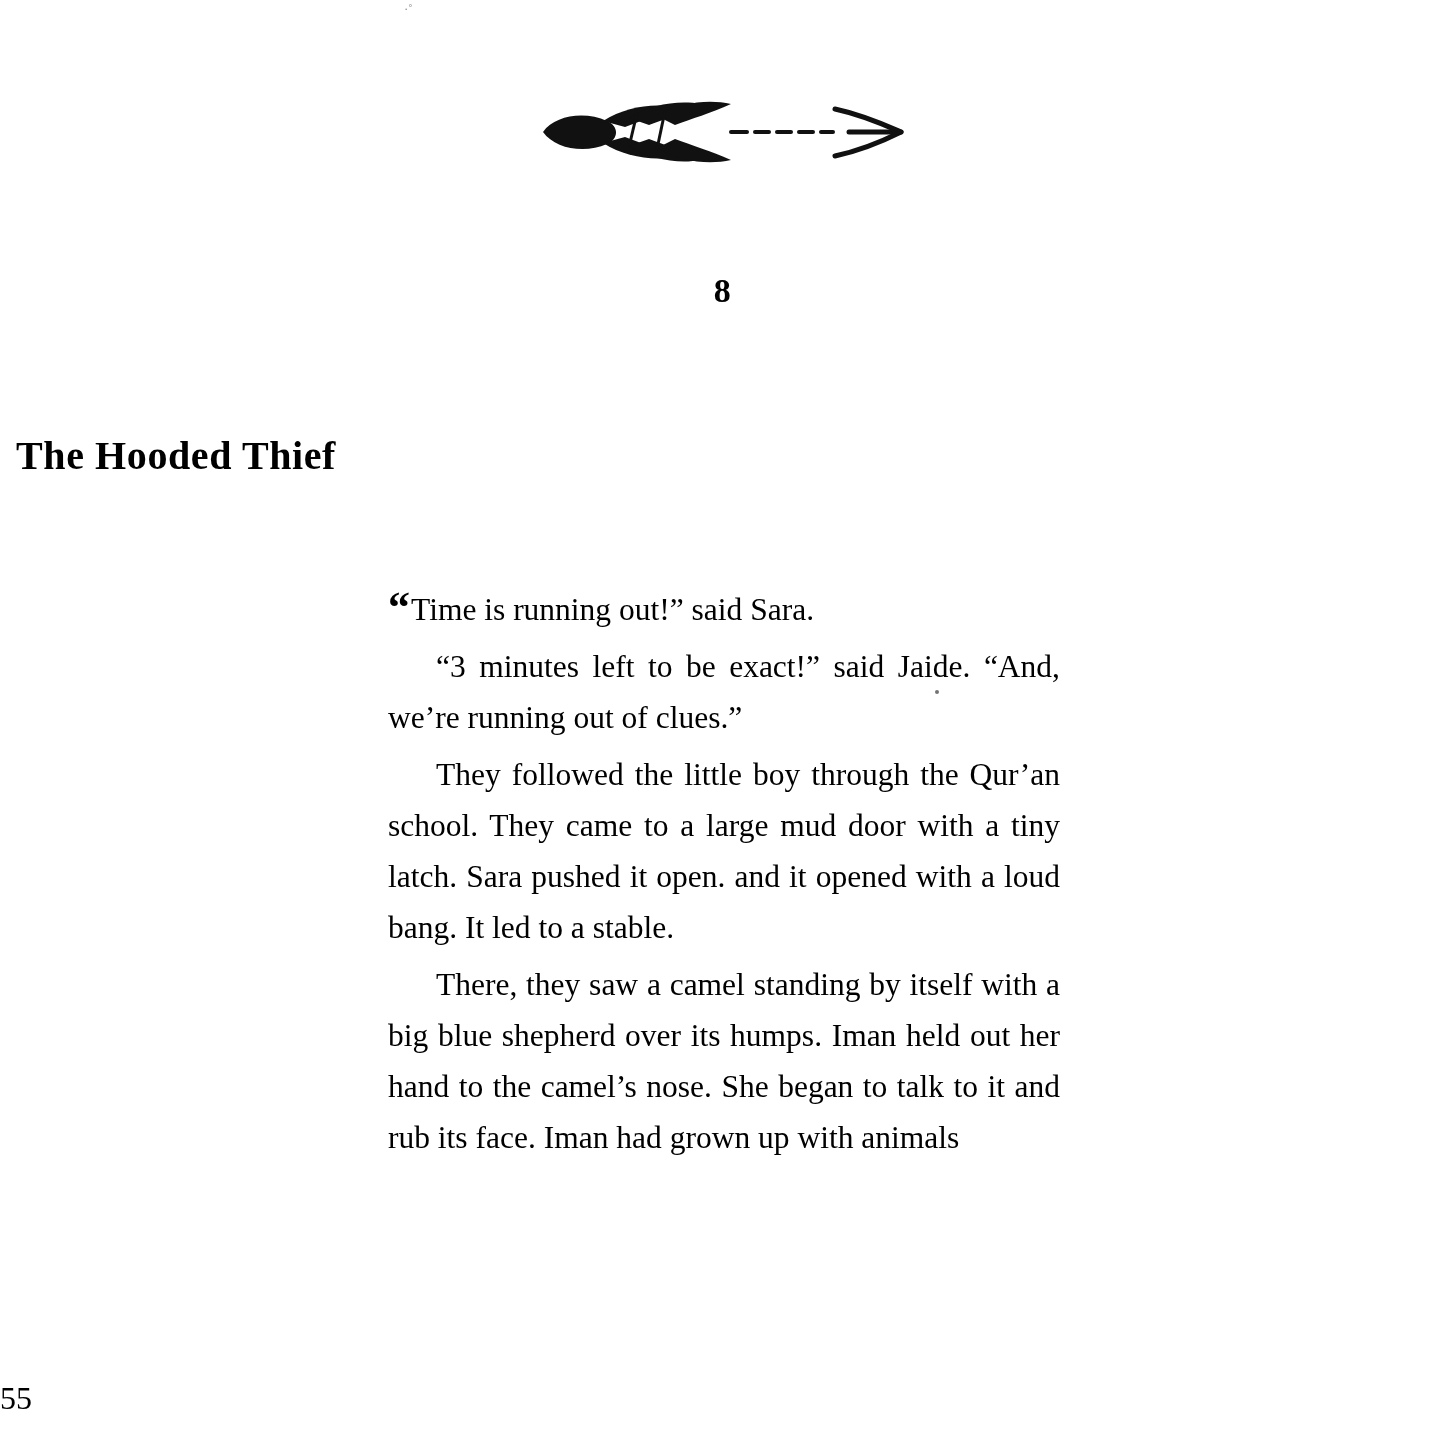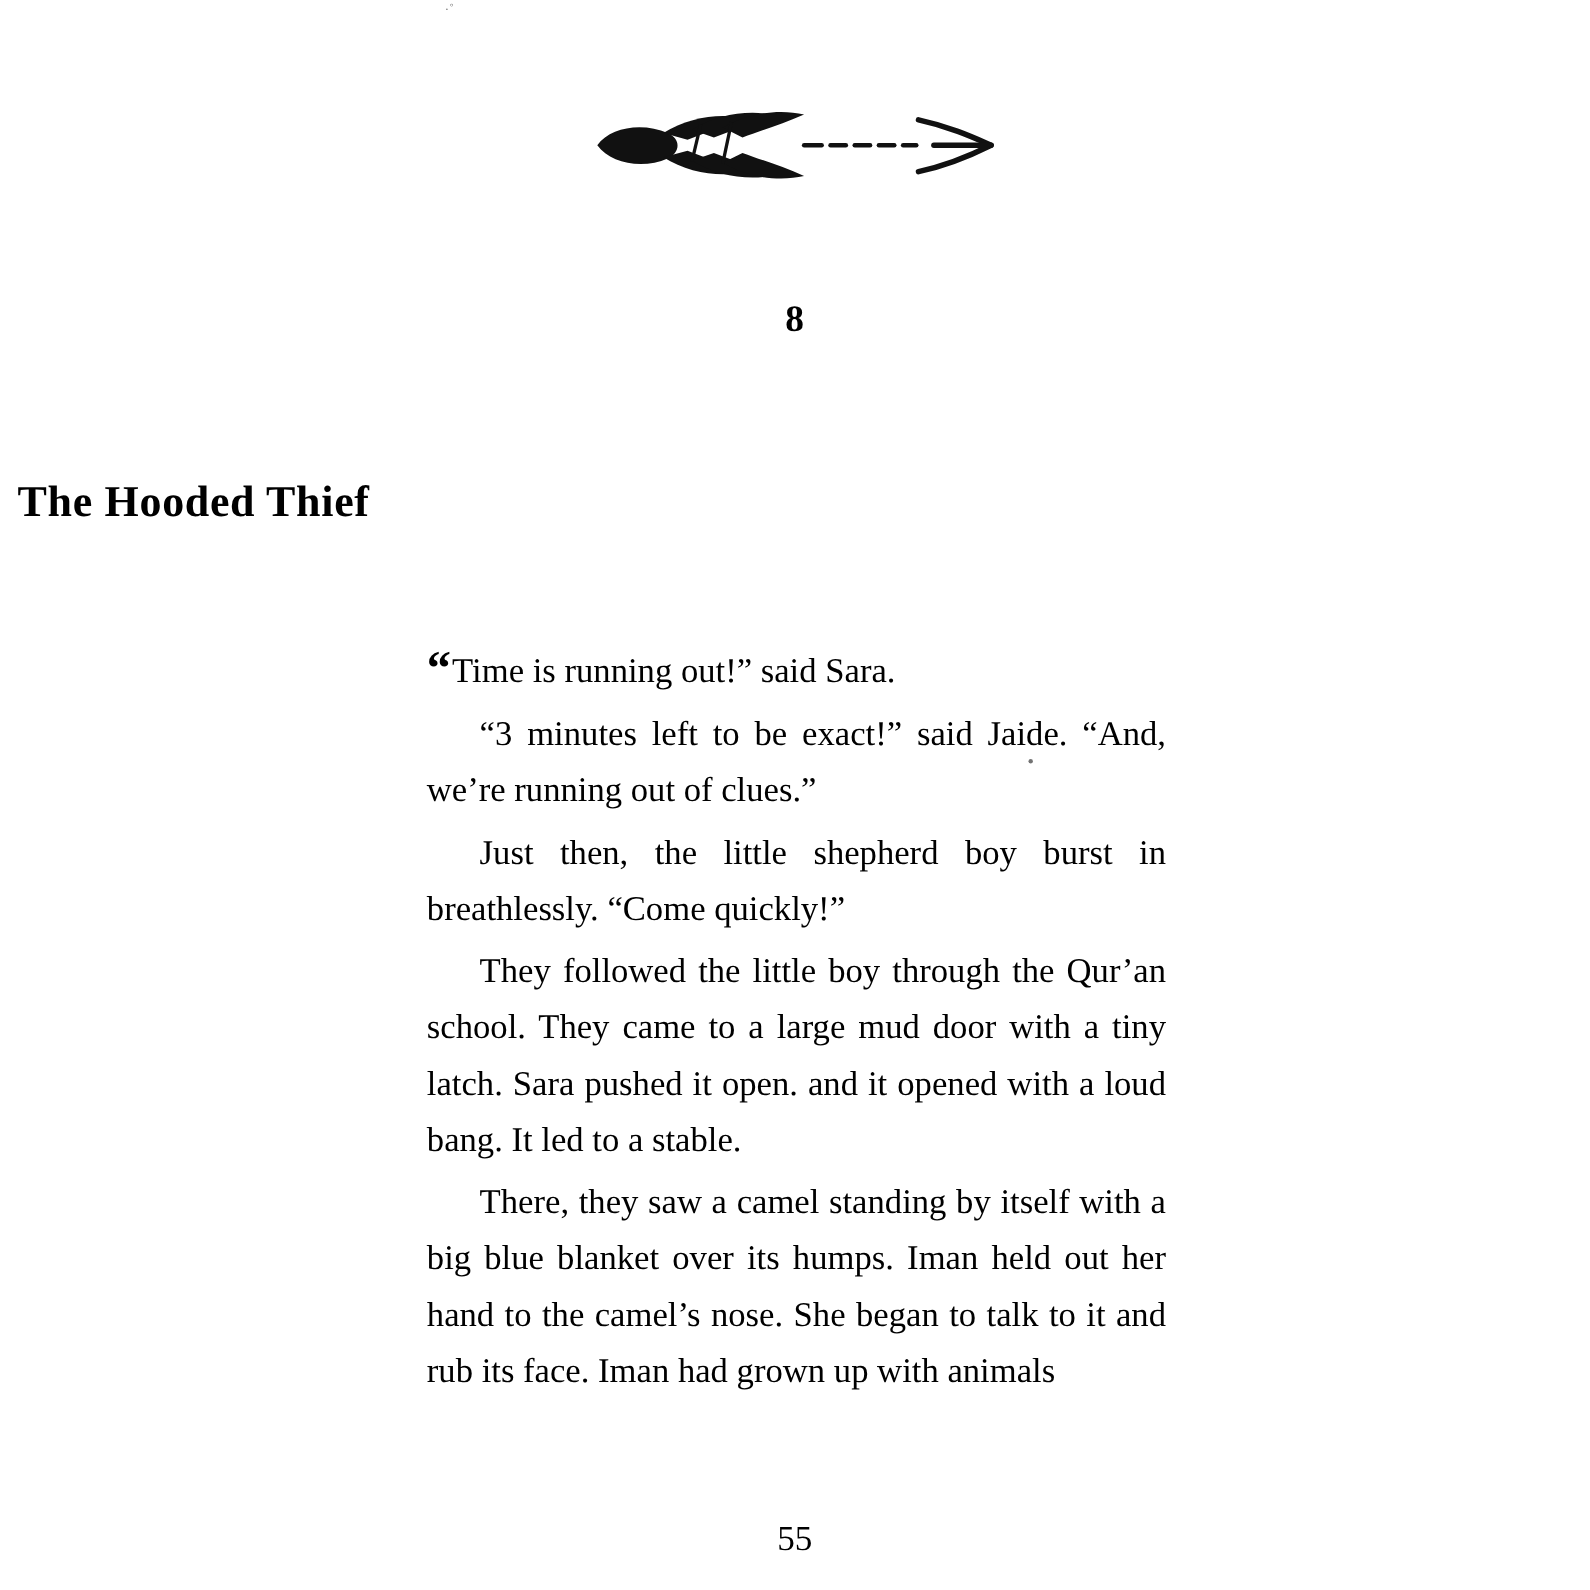--- a/index.html
+++ b/index.html
@@ -88,21 +88,20 @@
     line-height: 0;
     vertical-align: -2px;
     margin-right: 1px;
   }
 
   .page-number {
     position: absolute;
     left: 0;
     bottom: 28px;
     width: 100%;
-    text-align: center;
     font-size: 32px;
   }
 
   
   .scan-dot {
     position: absolute;
     left: 935px;
     top: 690px;
     width: 4px;
     height: 4px;
@@ -150,22 +149,21 @@
     </svg>
   </div>
 
   <div class="chapter-number">8</div>
 
   <h1 class="chapter-title">The Hooded Thief</h1>
 
   <div class="body-text">
     <p class="first"><span class="open-quote">“</span><span>Time is running out!” said Sara.</span></p>
     <p>“3 minutes left to be exact!” said Jaide. “And, we’re running out of clues.”</p>
-    <p>Just then, the little shepherd boy burst in breathlessly. “Come quickly!”</p>
     <p>They followed the little boy through the Qur’an school. They came to a large mud door with a tiny latch. Sara pushed it open. and it opened with a loud bang. It led to a stable.</p>
-    <p>There, they saw a camel standing by itself with a big blue blanket over its humps. Iman held out her hand to the camel’s nose. She began to talk to it and rub its face. Iman had grown up with animals</p>
+    <p>There, they saw a camel standing by itself with a big blue shepherd over its humps. Iman held out her hand to the camel’s nose. She began to talk to it and rub its face. Iman had grown up with animals</p>
   </div>
 
   <div class="scan-dot"></div>
 
   <div class="page-number">55</div>
 
 </div>
 
 </body></html>

